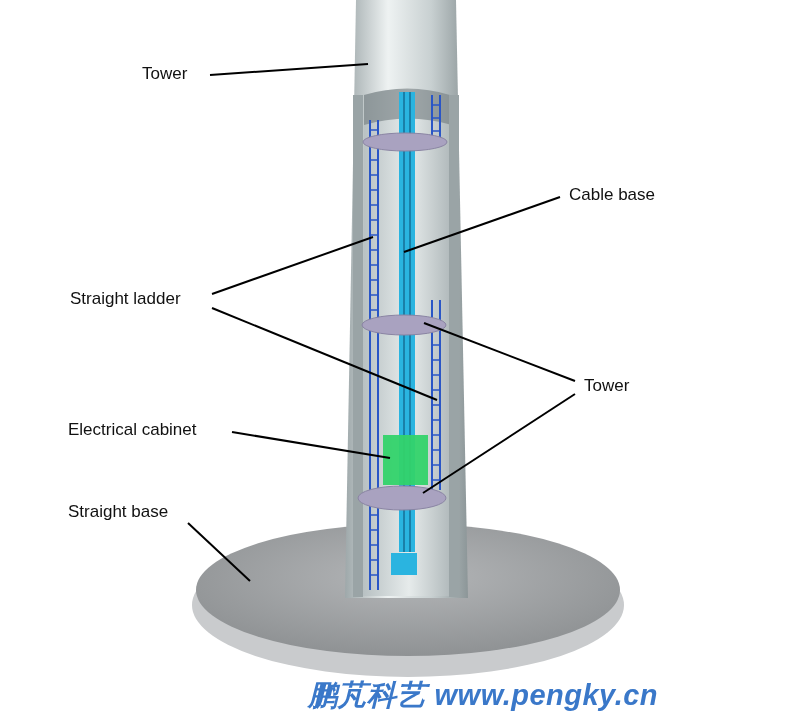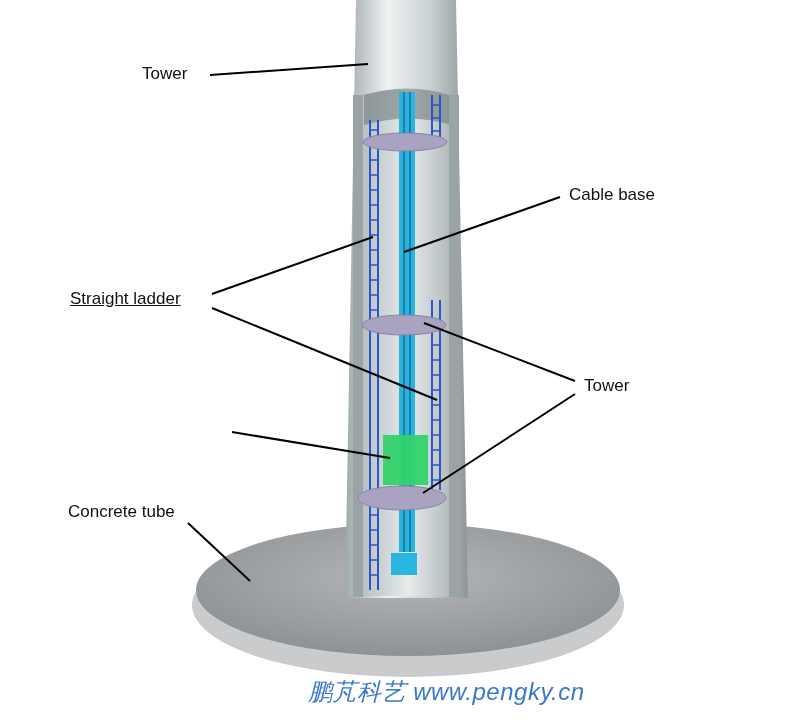--- a/index.html
+++ b/index.html
@@ -1,19 +1,19 @@
 <!DOCTYPE html>
 <html><head>
   <meta charset="utf-8">
   <style>
     html, body { margin: 0; padding: 0; background: #ffffff; }
     .canvas { position: relative; width: 800px; height: 720px; overflow: hidden; background: #ffffff; }
     svg.scene { position: absolute; left: 0; top: 0; }
     .label { position: absolute; font-family: "Liberation Sans", sans-serif; font-size: 17px; color: #111; white-space: nowrap; }
-    .watermark { position: absolute; left: 308px; top: 676px; font-family: "Liberation Sans", sans-serif; font-style: italic; font-weight: normal; font-size: 24px; color: #3a78c9; letter-spacing: 0.5px; white-space: nowrap; }
+    .watermark { position: absolute; left: 308px; top: 676px; font-family: "Liberation Sans", sans-serif; font-style: italic; font-weight: bold; font-size: 29px; color: #3a78c9; letter-spacing: 0.5px; white-space: nowrap; }
   </style>
 </head>
 <body>
 
 <div class="canvas">
   <svg class="scene" width="800" height="720" viewBox="0 0 800 720">
     <defs>
       <linearGradient id="towerGrad" x1="0" x2="1" y1="0" y2="0">
         <stop offset="0" stop-color="#9ea8aa"></stop>
         <stop offset="0.35" stop-color="#eef2f2"></stop>
@@ -111,18 +111,19 @@
       <line x1="212" y1="308" x2="437" y2="400"></line>
       <line x1="575" y1="381" x2="424" y2="323"></line>
       <line x1="575" y1="394" x2="423" y2="493"></line>
       <line x1="232" y1="432" x2="390" y2="458"></line>
       <line x1="188" y1="523" x2="250" y2="581"></line>
     </g>
   </svg>
 
   <span class="label" style="left:142px; top:64px;">Tower</span>
   <span class="label" style="left:569px; top:185px;">Cable base</span>
-  <span class="label" style="left:70px; top:289px;text-decoration:underline;">Straight ladder</span>
+  <span class="label" style="left:70px; top:289px;">Straight ladder</span>
   <span class="label" style="left:584px; top:376px;">Tower</span>
-  <span class="label" style="left:68px; top:502px;">Concrete tube</span>
+  <span class="label" style="left:68px; top:420px;">Electrical cabinet</span>
+  <span class="label" style="left:68px; top:502px;">Straight base</span>
 
   <span class="watermark">鹏芃科艺 www.pengky.cn</span>
 </div>
 
 </body></html>

